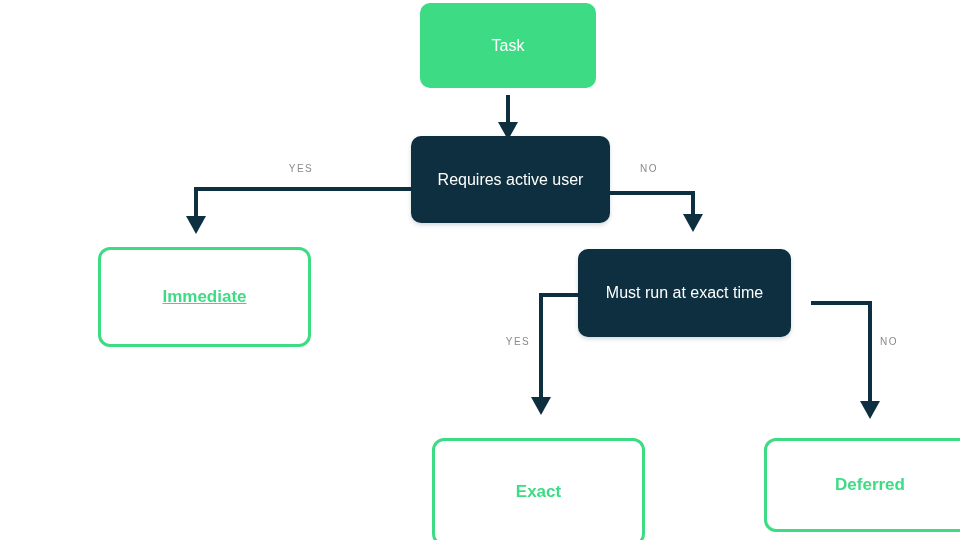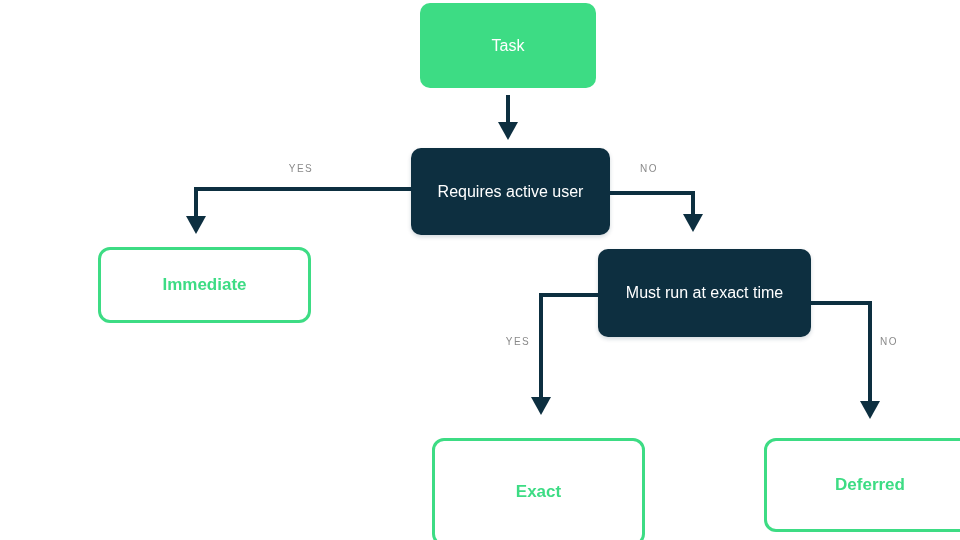--- a/index.html
+++ b/index.html
@@ -96,29 +96,29 @@
     <g>
       <path d="M783,303 L842,303 L842,401"></path>
       <polygon points="832,401 852,401 842,419"></polygon>
     </g>
   </svg>
 
   <div class="node fill-green" style="left:392px;top:3px;width:176px;height:85px;">
     <span>Task</span>
   </div>
 
-  <div class="node fill-navy" style="left:383px;top:148px;width:199px;height:87px;">
+  <div class="node fill-navy" style="left:383px;top:136px;width:199px;height:87px;">
     <span>Requires active user</span>
   </div>
 
-  <div class="node outline-green" style="left:70px;top:247px;width:213px;height:76px;">
+  <div class="node outline-green" style="left:70px;top:247px;width:213px;height:100px;text-decoration:underline;">
     <span>Immediate</span>
   </div>
 
-  <div class="node fill-navy" style="left:570px;top:249px;width:213px;height:88px;">
+  <div class="node fill-navy" style="left:550px;top:249px;width:213px;height:88px;">
     <span>Must run at exact time</span>
   </div>
 
   <div class="node outline-green" style="left:404px;top:438px;width:213px;height:108px;">
     <span>Exact</span>
   </div>
 
   <div class="node outline-green" style="left:736px;top:438px;width:212px;height:94px;">
     <span>Deferred</span>
   </div>

